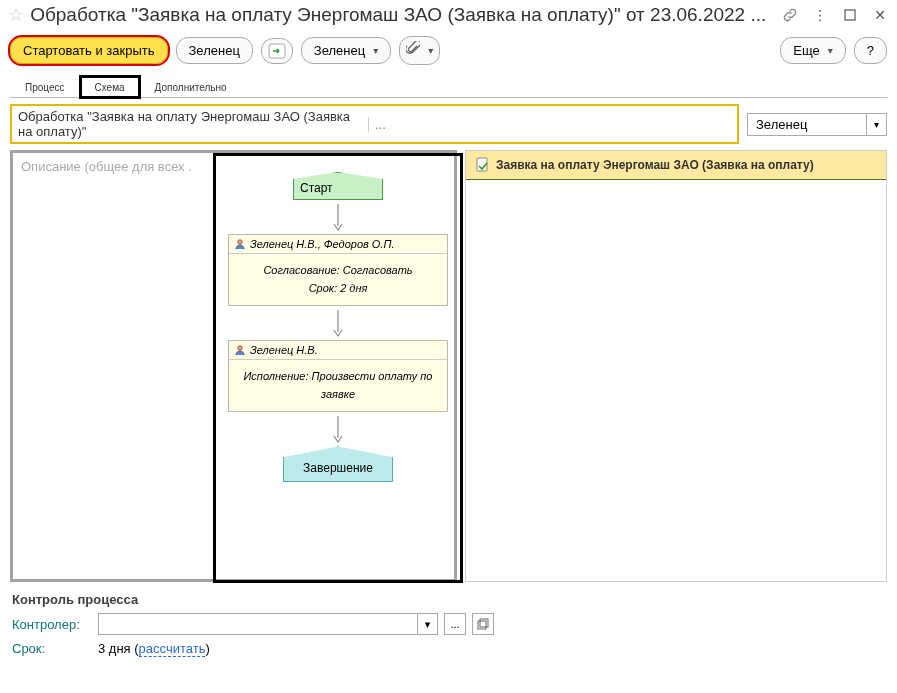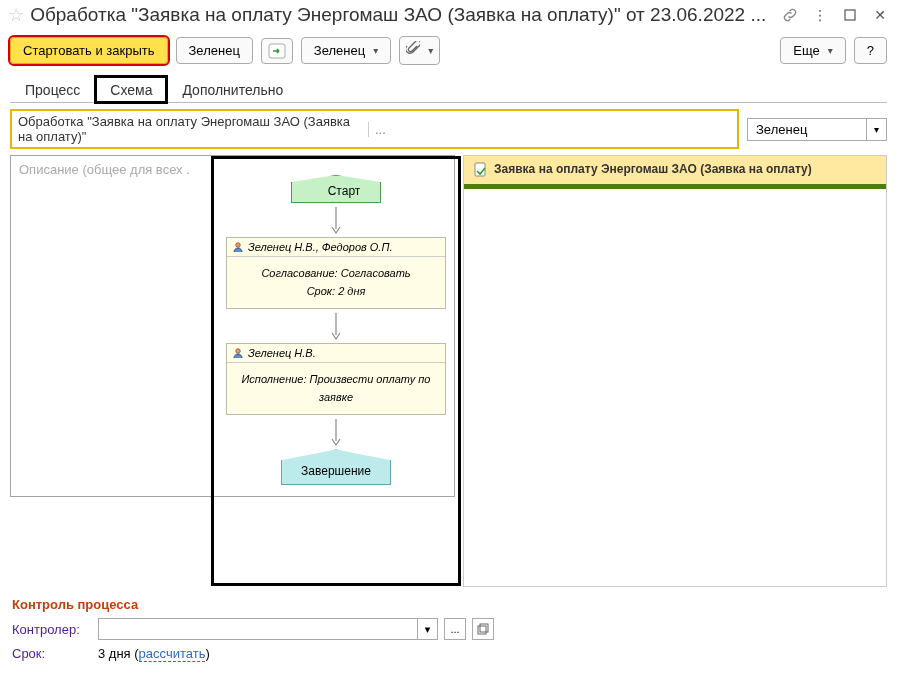--- a/index.html
+++ b/index.html
@@ -5,61 +5,61 @@
     * { box-sizing: border-box; margin: 0; padding: 0; font-family: Arial, sans-serif; }
     body { background: #fff; width: 897px; height: 693px; overflow: hidden; position: relative; }
 
     .titlebar { display: flex; align-items: center; padding: 4px 8px; gap: 6px; }
     .star-icon { color: #ccc; font-size: 18px; cursor: pointer; }
     .page-title { font-size: 19px; color: #333; flex: 1; white-space: nowrap; overflow: hidden; text-overflow: ellipsis; }
     .titlebar-actions { display: flex; gap: 12px; align-items: center; }
     .title-act { width: 18px; height: 18px; display:flex; align-items:center; justify-content:center; color:#555; cursor:pointer; font-size: 14px;}
 
     .toolbar { display: flex; align-items: center; gap: 8px; padding: 6px 10px; }
-    .btn { border: 1px solid #aaa; background: #fafafa; border-radius: 4px; padding: 5px 12px; font-size: 13px; cursor: pointer; display:flex; align-items:center; gap:5px;}
+    .btn { border: 1px solid #aaa; background: #fafafa; border-radius: 12px; padding: 5px 12px; font-size: 13px; cursor: pointer; display:flex; align-items:center; gap:5px;}
     .btn-yellow { background: #ffe14d; border:1px solid #d6b000; outline: 2px solid #d60000; outline-offset: 0; font-weight: normal; }
     .btn-icon-only { padding: 4px 6px; }
     .caret { font-size:10px; color:#555; margin-left:3px;}
     .spacer { flex:1; }
     .clip { color: #666; }
     .arrow-green-icon svg { display:block; }
 
     .tabs { display:flex; border-bottom: 1px solid #bbb; margin: 4px 10px 0 10px; }
-    .tab { padding: 5px 14px; font-size: 14px; color:#333; cursor:pointer; border:1px solid transparent; border-bottom:none; position:relative; top:1px; }
+    .tab { padding: 5px 14px; font-size: 10px; color:#333; cursor:pointer; border:1px solid transparent; border-bottom:none; position:relative; top:1px; }
     .tab-highlight { outline: 3px solid #000; outline-offset:-2px; }
 
     .subject-row { display:flex; gap:8px; padding:6px 10px; align-items:center; }
     .subject-input { flex:1; border:2px solid #e6b800; background:#fff; padding:3px 6px; font-size:13px; color:#333; display:flex; align-items:center; }
     .subject-input span { flex:1; }
     .subject-more { border-left:1px solid #ccc; padding:0 6px; color:#888; cursor:pointer; }
     .priority-combo { display:flex; }
     .combo-text { border:1px solid #aaa; padding:3px 8px; font-size:13px; min-width:120px; }
     .combo-btn { border:1px solid #aaa; border-left:none; width:20px; display:flex; align-items:center; justify-content:center; font-size:10px; cursor:pointer; }
 
     .main-grid { display:flex; padding: 0 10px; gap:8px; }
-    .left-panel { flex: 1.05; border:1px solid #a3a3a3; position:relative; height: 342px; display:flex; flex-direction:column; }
+    .left-panel { flex: 1.05; border:3px solid #a3a3a3; position:relative; height: 432px; display:flex; flex-direction:column; }
     .desc-placeholder { color:#aaa; font-size:13px; padding:4px 6px; position:absolute; top:2px; left:2px; }
     .schema-box { position:absolute; top:0; left:200px; width:250px; height: 430px; border:3px solid #000; display:flex; flex-direction:column; align-items:center; padding-top:16px; }
-    .node-start { width:90px; background:#c6f0c6; border:1px solid #4a9a4a; text-align:center; font-size:12px; padding:8px 0 4px 16px; clip-path: polygon(50% 0, 100% 25%, 100% 100%, 0 100%, 0 25%); }
+    .node-start { width:90px; background:#c6f0c6; border:1px solid #4a9a4a; font-size:12px; padding:8px 0 4px 6px; clip-path: polygon(50% 0, 100% 25%, 100% 100%, 0 100%, 0 25%); }
     .node-task { width:220px; background:#fffde6; border:1px solid #bba; font-size:11px;font-style:italic; }
     .node-task-head { display:flex; align-items:center; gap:4px; padding:3px 5px; border-bottom:1px solid #ccc; }
     .person-icon { width:12px;height:12px; }
     .node-task-body { padding:8px 4px; text-align:center; line-height:1.6; }
     .node-end { width:110px; background:#bdeaea; border:1px solid #5aa; text-align:center; font-size:12px; padding:14px 0 6px 0; clip-path: polygon(0 30%, 50% 0, 100% 30%, 100% 100%, 0 100%); }
     .arrow-wrap { height:34px; display:flex; align-items:center; justify-content:center; }
     .arrow-wrap svg { display:block; }
 
     .right-panel { flex:1; border:1px solid #ccc; height:432px; }
-    .right-header { background:#ffe8a0; border-bottom:5px solid #4d7c0f; padding:6px 8px; display:flex; gap:6px; font-size:12px; font-weight:bold; color:#333;}
+    .right-header { background:#ffe8a0; border-bottom:1px solid #4d7c0f; padding:6px 8px; display:flex; align-items:center; gap:6px; font-size:12px; font-weight:bold; color:#333;}
     .doc-icon svg { display:block; }
 
     .control-section { padding: 10px 12px 6px 12px; }
-    .control-title { color:#c2410c; font-weight:bold; font-size:13px; margin-bottom:6px; }
+    .control-title { color:#404040; font-weight:bold; font-size:13px; margin-bottom:6px; }
     .control-row { display:flex; align-items:center; gap:6px; margin-bottom:6px; font-size:13px; }
-    .ctl-label { width:80px; color:#4c1d95; }
+    .ctl-label { width:80px; color:#0f766e; }
     .ctl-input { border:1px solid #aaa; height:22px; flex:0 0 340px; display:flex; }
     .ctl-text { flex:1; }
     .ctl-btn { width:20px; border-left:1px solid #aaa; display:flex; align-items:center; justify-content:center; font-size:11px; cursor:pointer; }
     .ctl-btn-sq { width:22px; height:22px; border:1px solid #aaa; display:flex; align-items:center; justify-content:center; cursor:pointer; font-size:11px;}
     .link { color:#2a6bcc; cursor:pointer; }
     .link.dashed { border-bottom: 1px dashed #2a6bcc; }
   </style>
 </head>
 <body>
 

